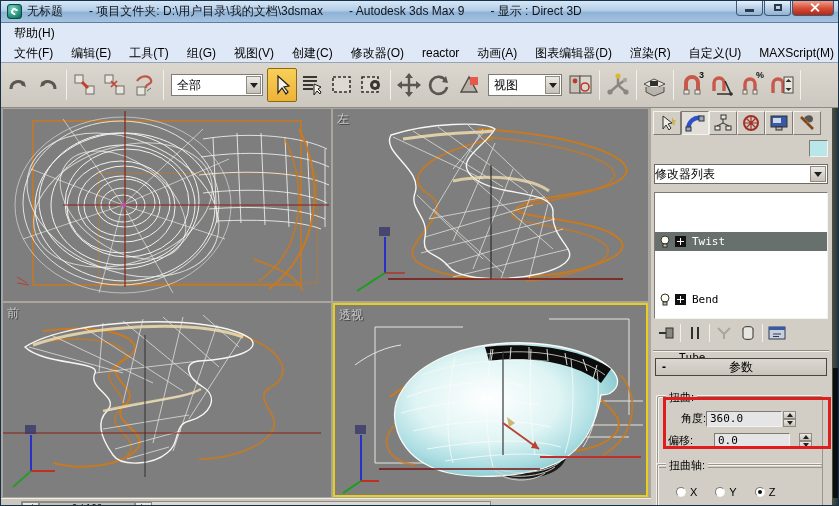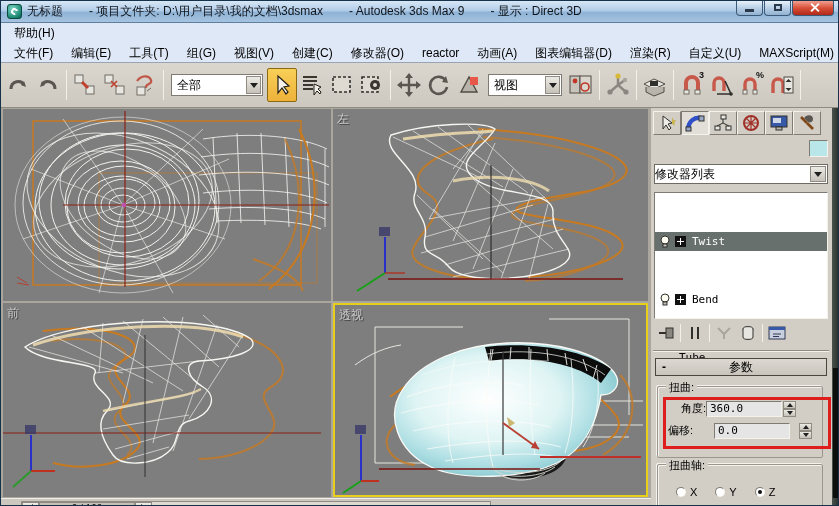--- a/index.html
+++ b/index.html
@@ -109,21 +109,21 @@
   .divider{position:absolute;left:2px;top:242px;width:176px;height:2px;
     border-top:1px solid #8f8b83;border-bottom:1px solid #f4f2ec;}
   .rollout{position:absolute;left:4px;top:250px;width:172px;height:18px;
     background:linear-gradient(#ddd9d2,#c9c5bd);border:1px solid #4a463e;
     display:flex;align-items:center;font-size:12px;color:#000;}
   .rollout .minus{width:16px;text-align:center;font-weight:bold;}
   .rollout .rtitle{flex:1;text-align:center;margin-right:16px;}
   .group{position:absolute;left:6px;width:166px;border:1px solid #9a968e;
     box-shadow:1px 1px 0 #f4f2ec inset, -1px -1px 0 #f4f2ec;border-radius:2px;}
   .group .legend{position:absolute;left:8px;top:-7px;background:#d2cec6;padding:0 3px;font-size:11px;color:#000;}
-  #grp-twist{top:278px;height:72px;}
+  #grp-twist{top:288px;height:72px;}
   #grp-axis{top:356px;height:48px;}
   .prow{position:absolute;left:10px;height:17px;display:flex;align-items:center;}
   .plabel{width:38px;font-size:11px;color:#000;}
   .pfield{width:76px;height:16px;background:#e5e5e5;border:1px solid;
     border-color:#7f7b73 #f4f2ec #f4f2ec #7f7b73;font-size:11px;
     font-family:"DejaVu Sans Mono",monospace;padding:0 3px;color:#000;display:flex;align-items:center;}
   .spinner{width:13px;height:16px;margin-left:1px;display:flex;flex-direction:column;}
   .spinner div{flex:1;background:linear-gradient(#eceae4,#c6c2ba);border:1px solid #8f8b83;
     display:flex;align-items:center;justify-content:center;}
   .redbox{position:absolute;left:12px;top:289px;width:168px;height:52px;

